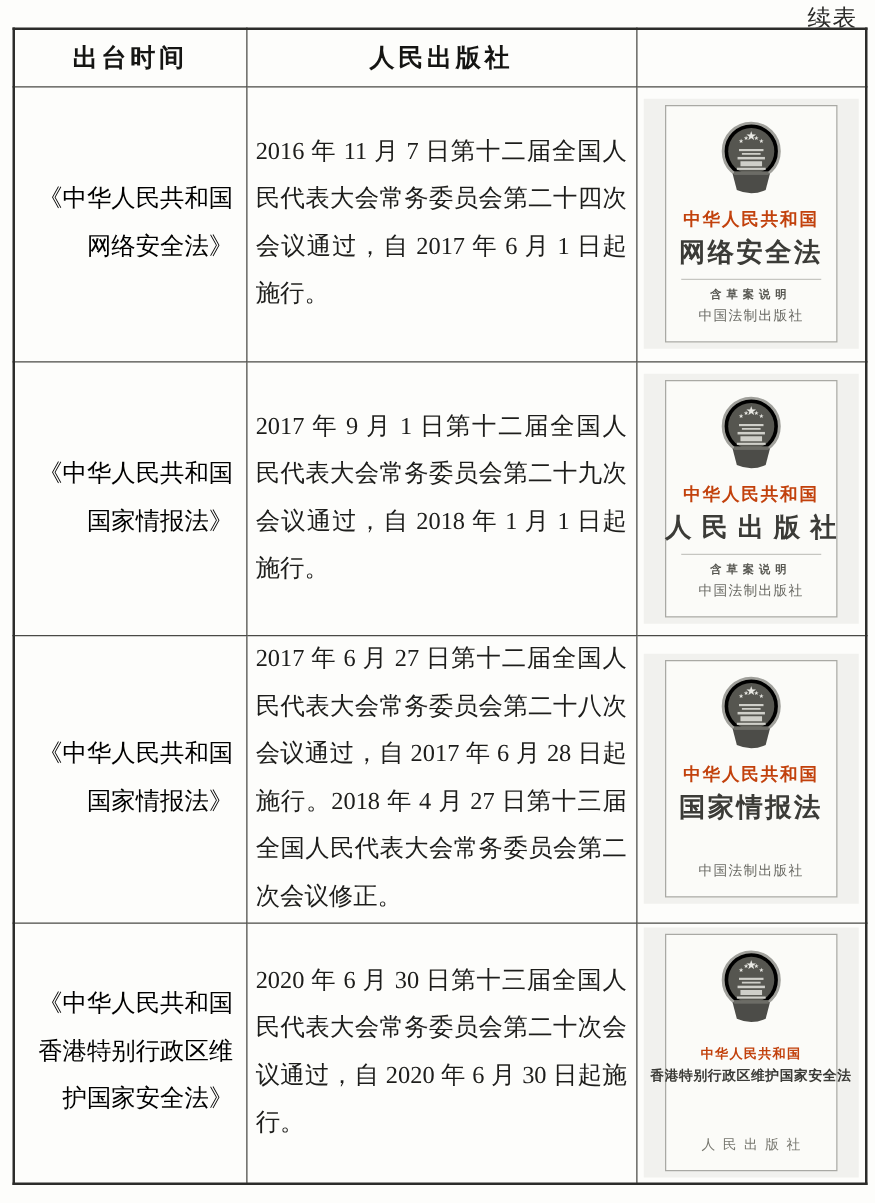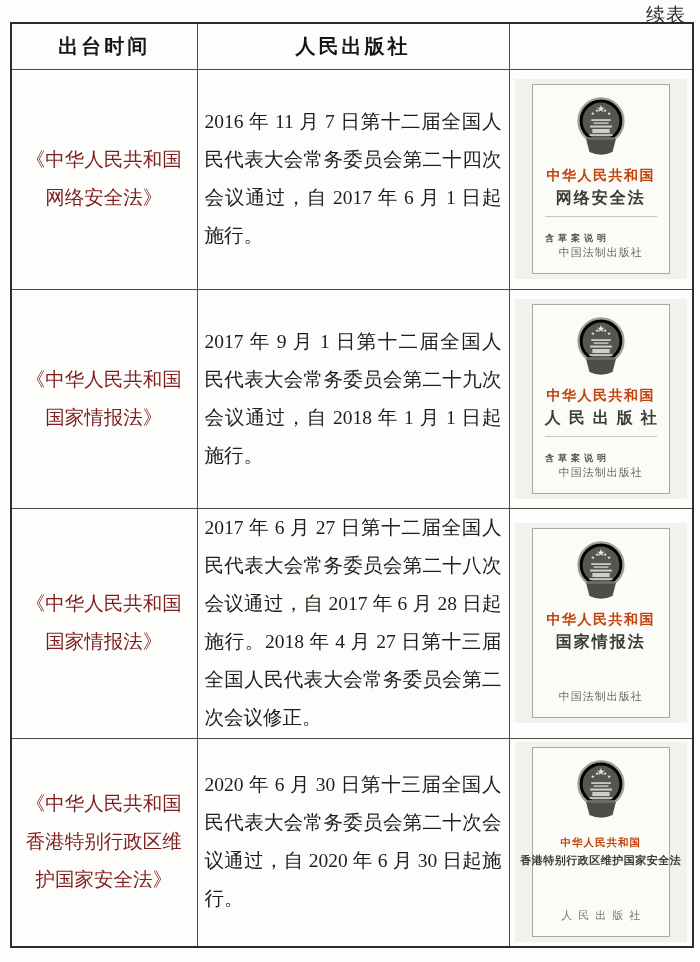--- a/index.html
+++ b/index.html
@@ -44,22 +44,22 @@
   }
   tbody tr:nth-child(1) { height: 220px; }
   tbody tr:nth-child(2) { height: 219px; }
   tbody tr:nth-child(3) { height: 230px; }
   tbody tr:nth-child(4) { height: 209px; }
   td.law-name {
     font-size: 19.5px;
     line-height: 38px;
     vertical-align: middle;
     padding: 0 10px 0 9px;
-    text-align: center;
-    color: #7f1d1d;
+    text-align: right;
+    color: #000000;
   }
   td.enactment {
     font-size: 19.5px;
     line-height: 38px;
     vertical-align: middle;
     padding: 0 7px;
     text-align: justify;
     color: #1d1d1b;
   }
   td.cover-cell { vertical-align: middle; }
@@ -86,35 +86,35 @@
   .cover-country {
     margin-top: 4px;
     font-size: 14px;
     font-weight: 700;
     letter-spacing: 1.5px;
     color: #c2410c;
     white-space: nowrap;
   }
   .cover-title {
     margin-top: 3px;
-    font-size: 16px;
+    font-size: 21px;
     font-weight: 700;
     letter-spacing: 2px;
     color: #3b3b37;
     white-space: nowrap;
   }
   .cover-spaced-title .cover-title { letter-spacing: 8px; padding-left: 8px; }
   .cover-small-title .cover-country { font-size: 10.5px; margin-top: 10px; letter-spacing: 1px; }
   .cover-small-title .cover-title { font-size: 11px; letter-spacing: 0.5px; margin-top: 3px; }
   .subtitle-block {
     width: 82%;
     margin-top: 7px;
     border-top: 1px solid #c6c6c1;
-    padding-top: 15px;
-    text-align: left;
+    padding-top: 5px;
+    text-align: center;
   }
   .cover-subtitle {
     font-size: 9px;
     font-weight: 700;
     letter-spacing: 4px;
     color: #55554f;
     white-space: nowrap;
   }
   .cover-publisher {
     margin-top: auto;

